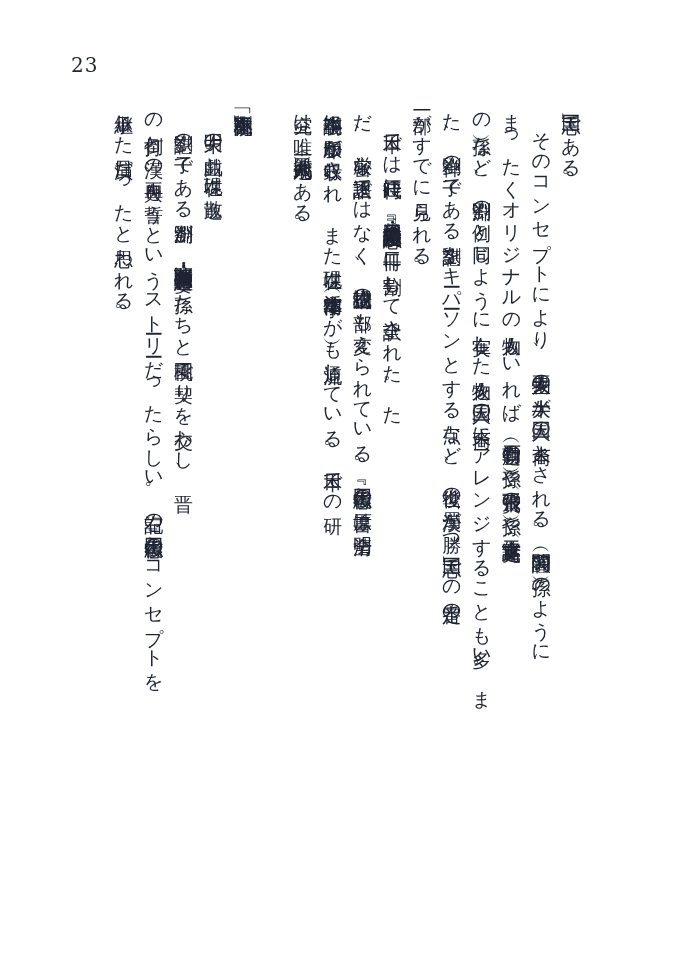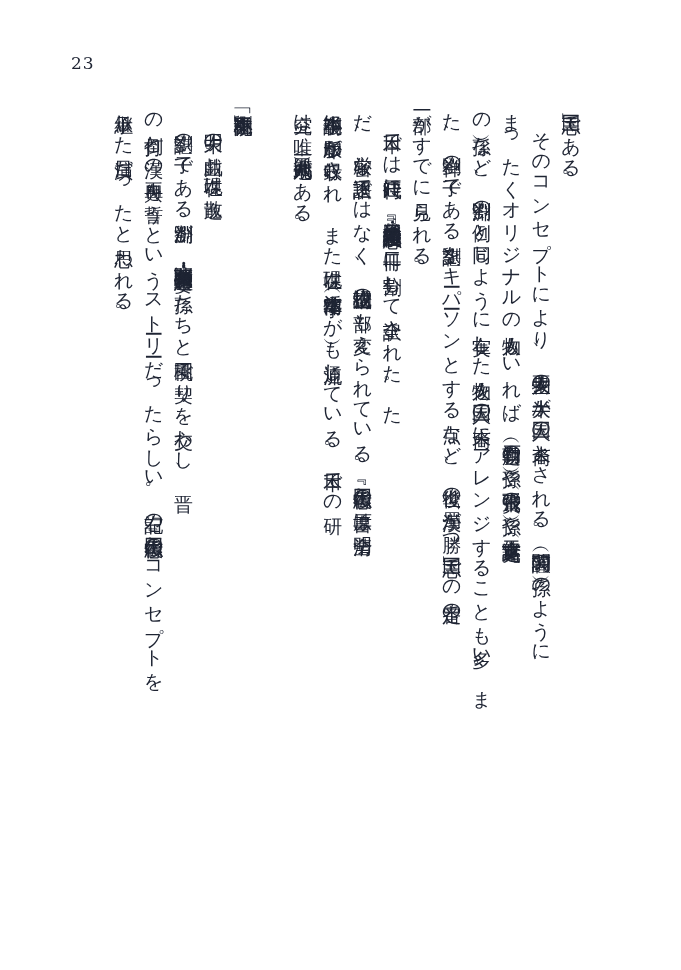--- a/index.html
+++ b/index.html
@@ -12,21 +12,21 @@
     width: 681px;
     height: 970px;
     background: #ffffff;
     overflow: hidden;
     font-family: "DejaVu Serif", "Liberation Serif", serif;
   }
   .page-number {
     position: absolute;
     left: 71px;
     top: 53px;
-    font-size: 17px;
+    font-size: 20px;
     color: #1e2433;
     letter-spacing: 1px;
   }
   .text-area {
     position: absolute;
     top: 100px;
     right: 95px;
     height: 837px;
     writing-mode: vertical-rl;
     text-orientation: mixed;

